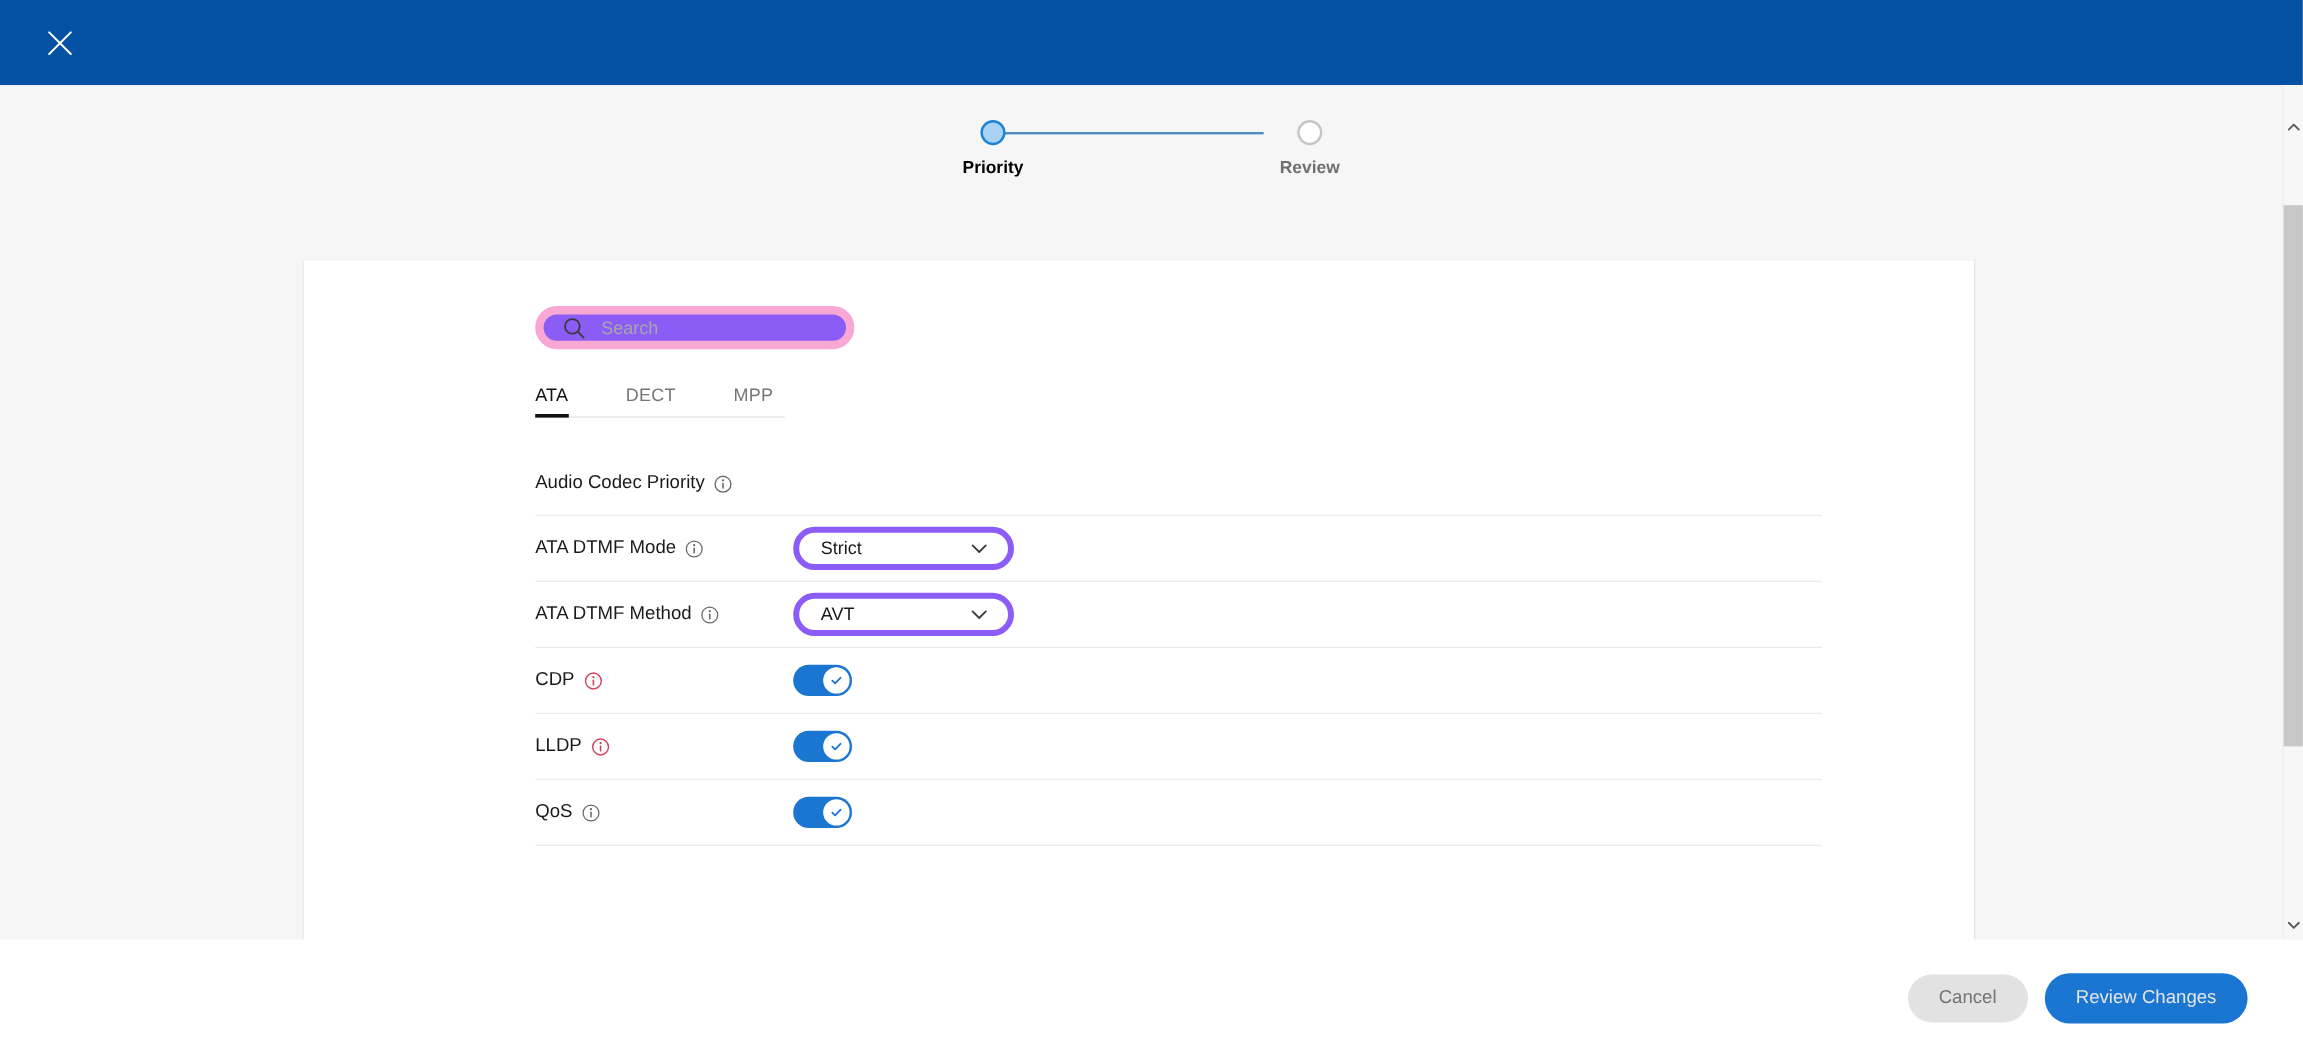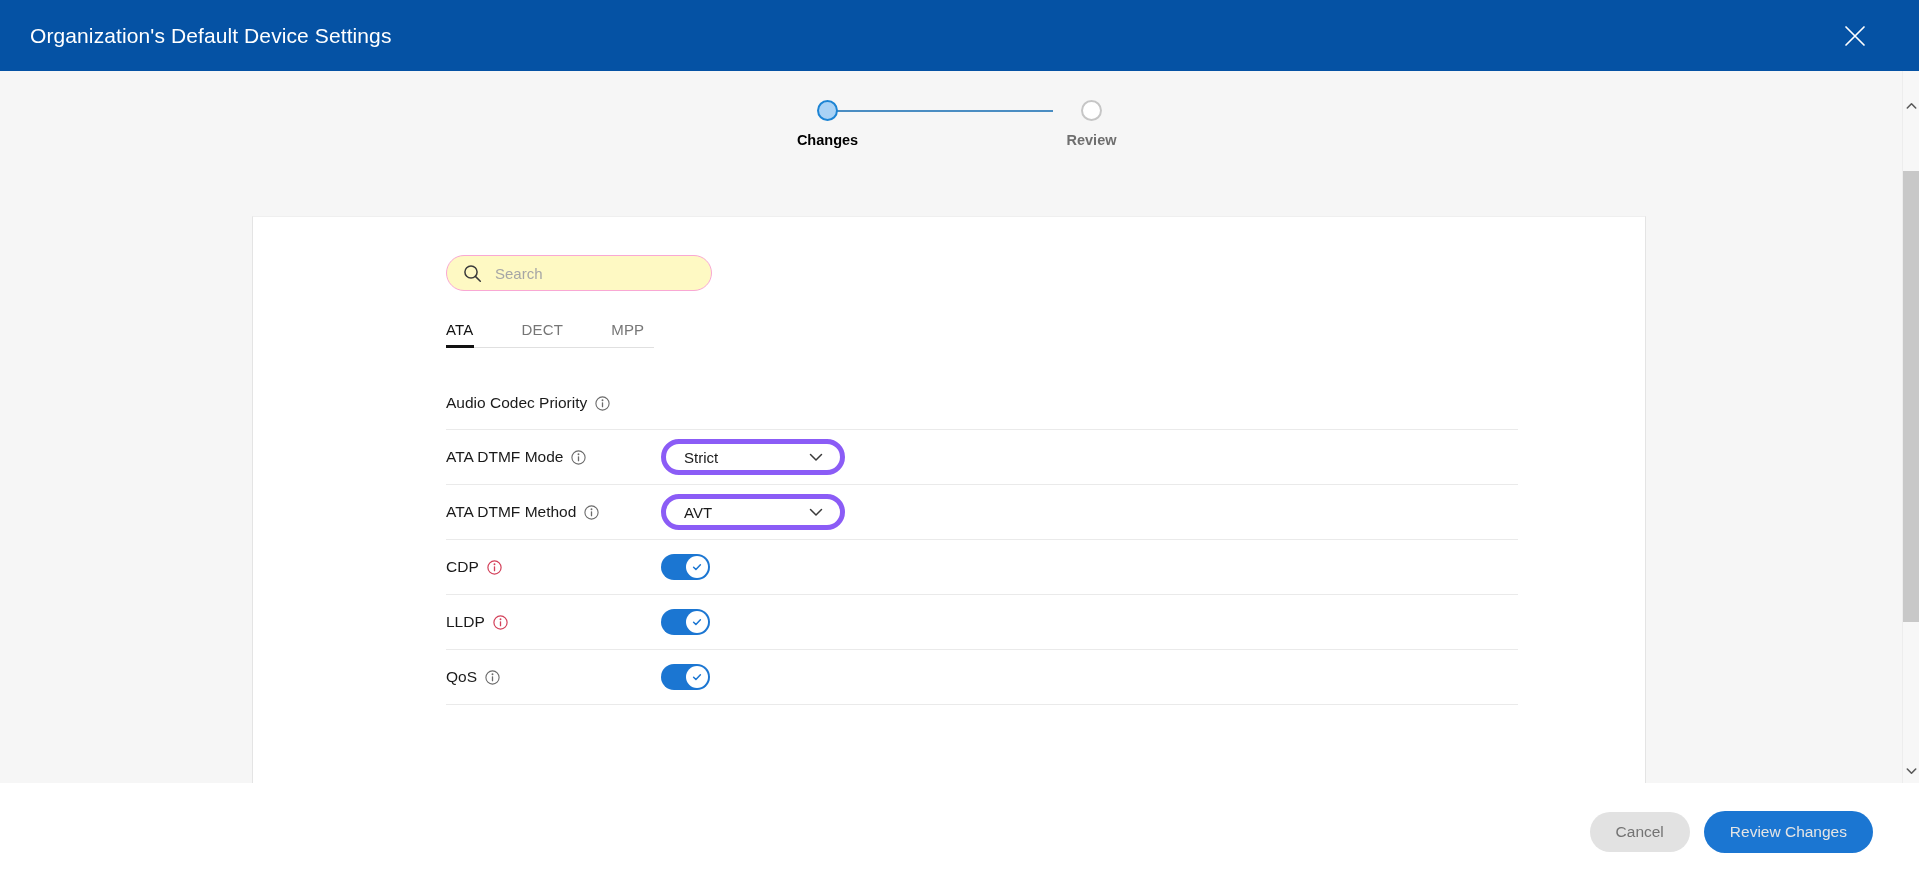--- a/index.html
+++ b/index.html
@@ -114,27 +114,26 @@
   }
 
   
   .search-wrap {
     position: relative;
     width: 266px;
     height: 36px;
   }
   .search-box {
     width: 266px; height: 36px;
-    border: 1px solid #f9a8d4;
+    border: 7px solid #f9a8d4;
     border-radius: 18px;
-    background: #fef9c3;
+    background: #8b5cf6;
     display: flex;
     align-items: center;
     padding: 0 14px 0 16px;
-    justify-content: flex-end;
   }
   .search-icon { flex: 0 0 auto; margin-right: 11px; display:block; }
   .search-input {
     flex: 1 1 auto;
     border: none; outline: none;
     font-family: "Liberation Sans", sans-serif;
     font-size: 15px;
     color: #222;
     background: transparent;
   }
@@ -299,36 +298,35 @@
     background: #1b76d2;
     color: #e5e5e5;
     height: 42px;
     padding: 0 26px;
   }
 </style>
 </head>
 <body>
 
 <div class="modal-header">
-  <div class="modal-title">Organization's Default Device Settings</div>
   <div class="close-btn">
     <svg width="26" height="26" viewBox="0 0 26 26">
       <path d="M4 4 L22 22 M22 4 L4 22" stroke="#ffffff" stroke-width="1.7" fill="none" stroke-linecap="round"></path>
     </svg>
   </div>
 </div>
 
 <div class="stage">
 
   <div class="stepper">
     <div class="stepper-inner">
       <div class="step-line"></div>
       <div class="step first">
         <div class="step-dot active"></div>
-        <div class="step-label active">Changes</div>
+        <div class="step-label active">Priority</div>
       </div>
       <div class="step last">
         <div class="step-dot"></div>
         <div class="step-label">Review</div>
       </div>
     </div>
   </div>
 
   <div class="card">
     <div class="card-inner">

